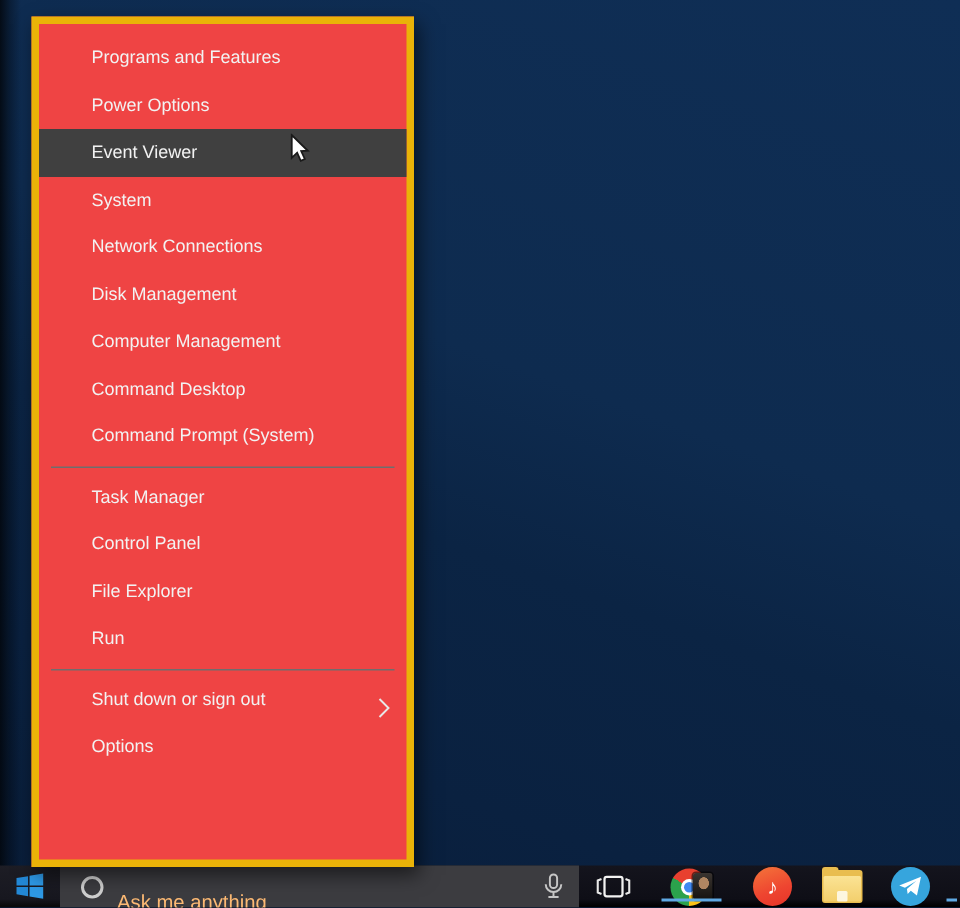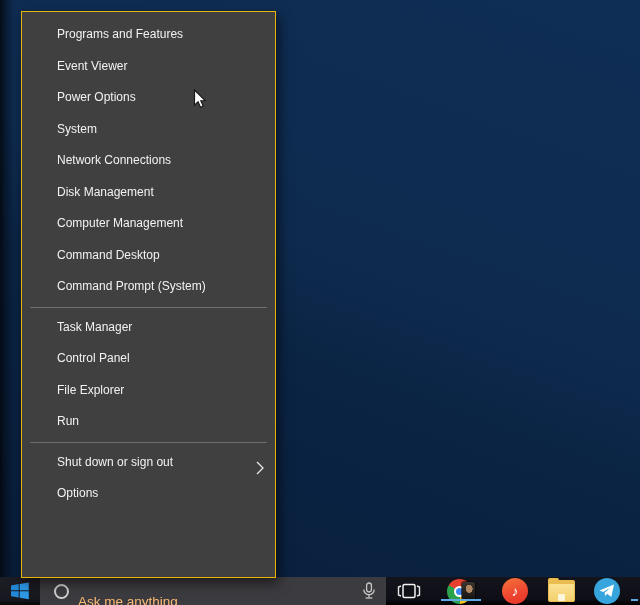--- a/index.html
+++ b/index.html
@@ -13,22 +13,22 @@
   .desktop {
     position: absolute; left: 0; top: 0; width: 640px; height: 605px;
     background:
       linear-gradient(90deg, rgba(2,6,12,.85) 0px, rgba(2,6,12,.35) 7px, rgba(2,6,12,0) 14px),
       linear-gradient(200deg, #0f2e55 0%, #0e2b4f 42%, #0b2444 58%, #0a2140 78%, #091d39 100%);
   }
   
   .winx-menu {
     position: absolute; left: 21px; top: 11px;
     width: 255px; height: 567px;
-    background: #404040;
-    border: 1px solid #eab308;
+    background: #ef4444;
+    border: 5px solid #eab308;
     box-shadow: 3px 5px 12px rgba(0,0,0,.55);
     padding-top: 7px;
     z-index: 5;
   }
   .menu-item {
     position: relative;
     height: 31.5px; line-height: 31.5px;
     padding-left: 35px; padding-right: 14px;
     color: #f2f2f2; font-size: 12px;
     white-space: nowrap;
@@ -139,22 +139,22 @@
   .underline-chrome { left: 441px; width: 40px; }
   .underline-edge   { left: 631px; width: 7px; }
 </style>
 </head>
 <body>
 
 <div class="desktop"></div>
 
 <div class="winx-menu">
     <div class="menu-item"><span>Programs and Features</span></div>
+    <div class="menu-item"><span>Power Options</span></div>
     <div class="menu-item highlighted"><span>Event Viewer</span></div>
-    <div class="menu-item"><span>Power Options</span></div>
     <div class="menu-item"><span>System</span></div>
     <div class="menu-item"><span>Network Connections</span></div>
     <div class="menu-item"><span>Disk Management</span></div>
     <div class="menu-item"><span>Computer Management</span></div>
     <div class="menu-item"><span>Command Desktop</span></div>
     <div class="menu-item"><span>Command Prompt (System)</span></div>
     <div class="menu-sep"></div>
     <div class="menu-item"><span>Task Manager</span></div>
     <div class="menu-item"><span>Control Panel</span></div>
     <div class="menu-item"><span>File Explorer</span></div>

